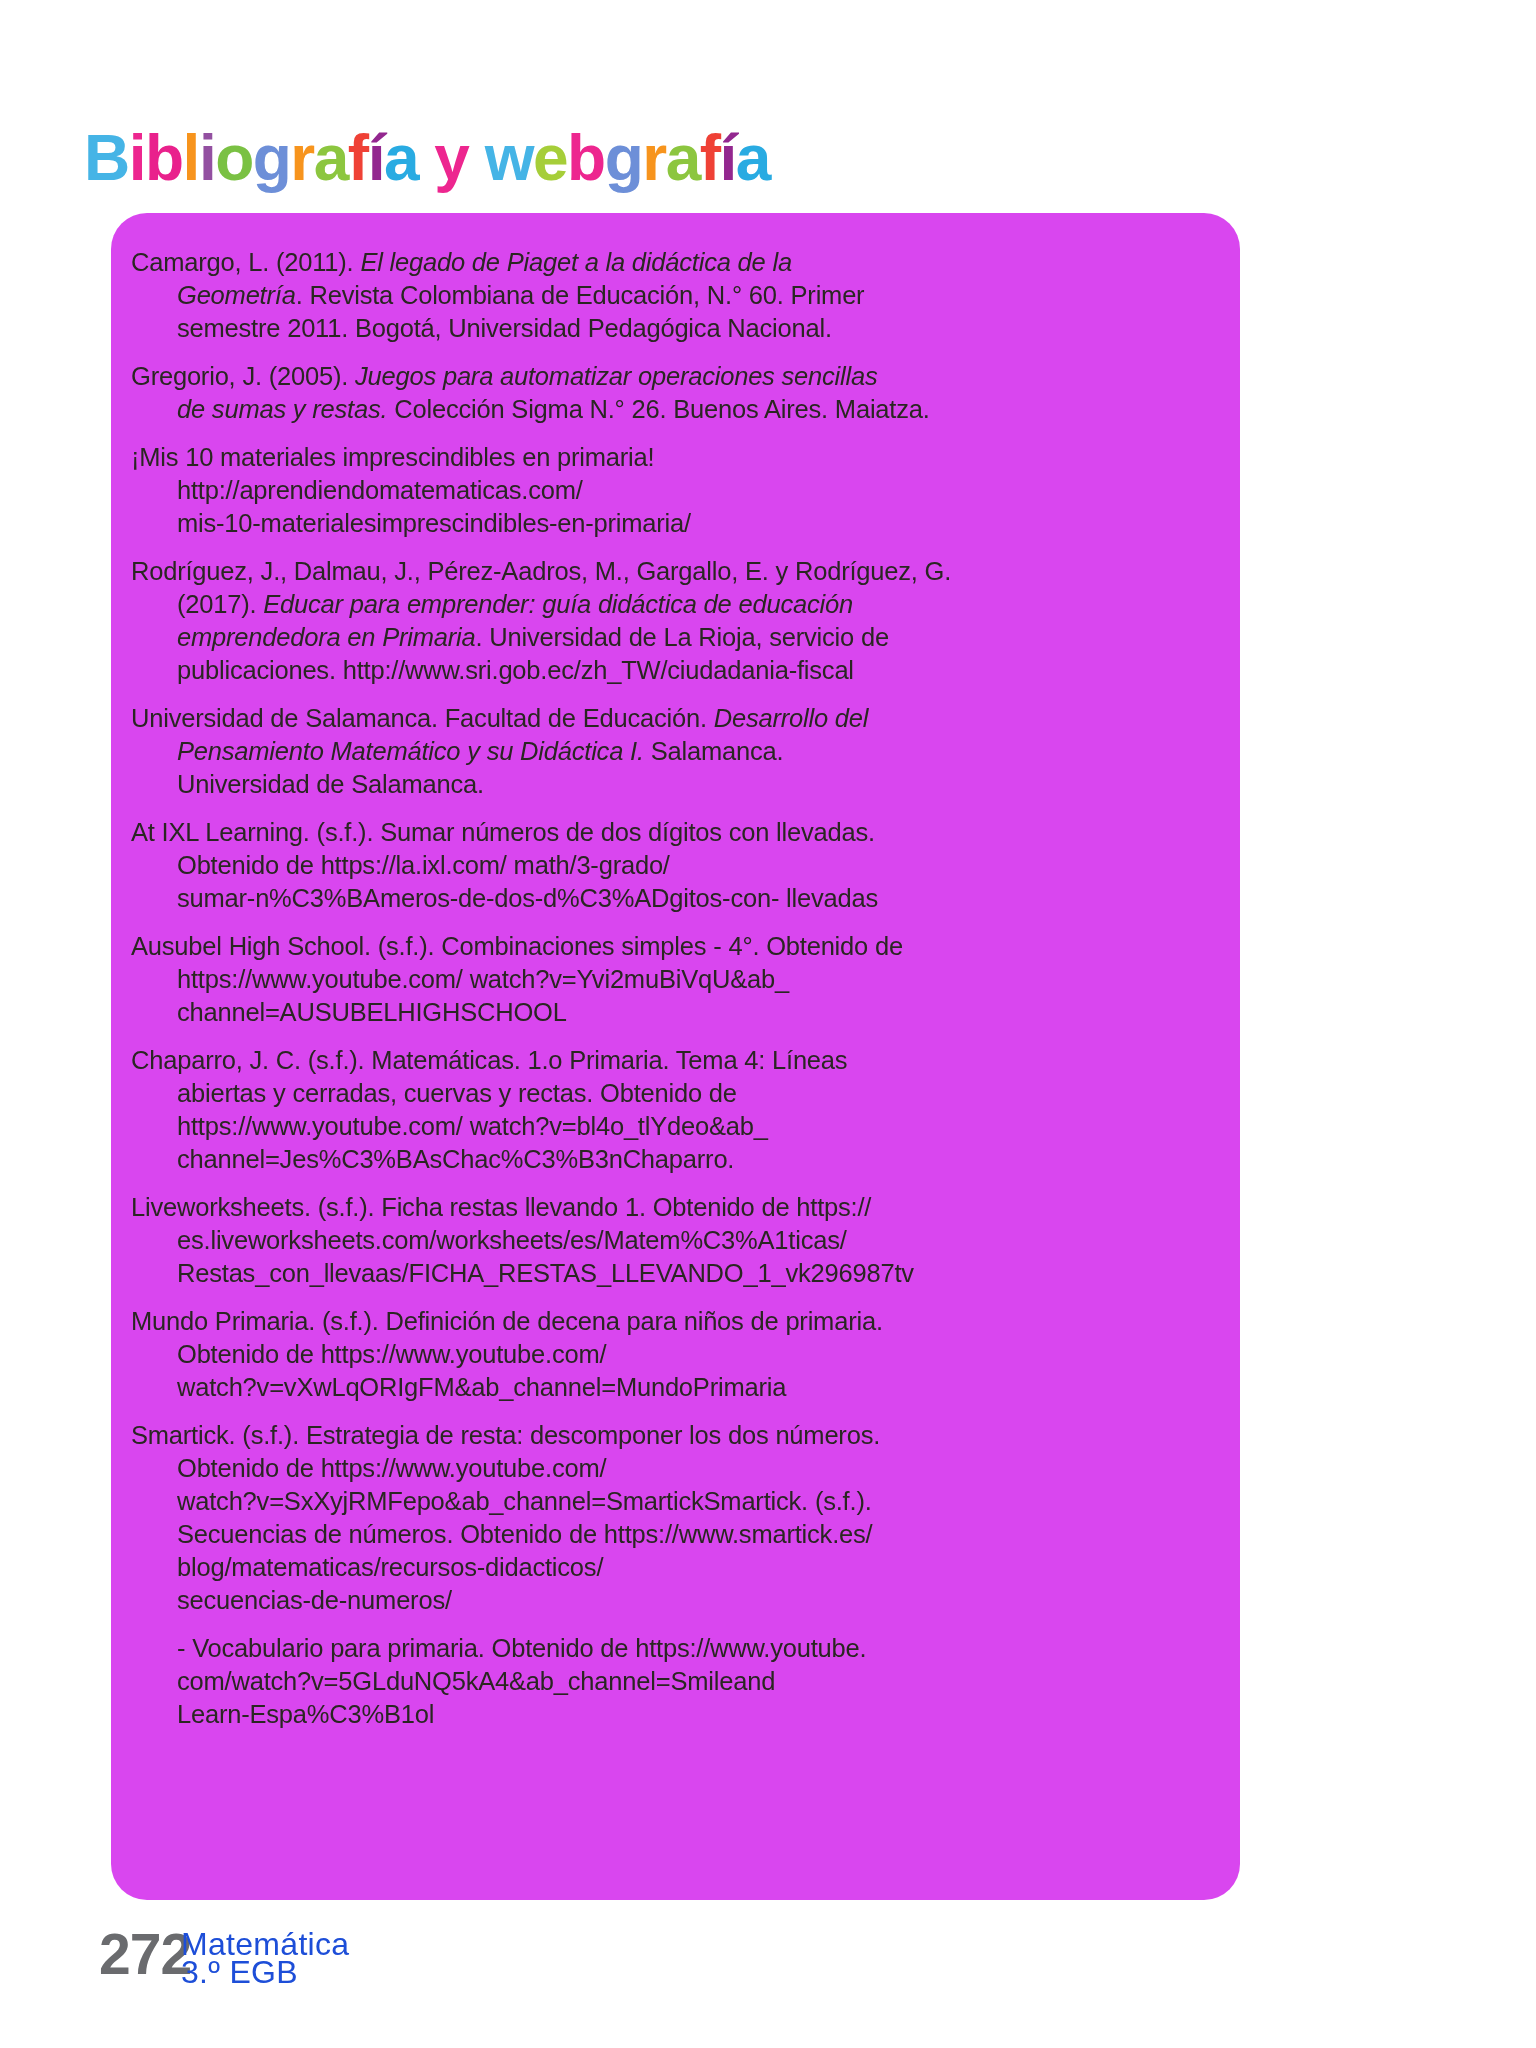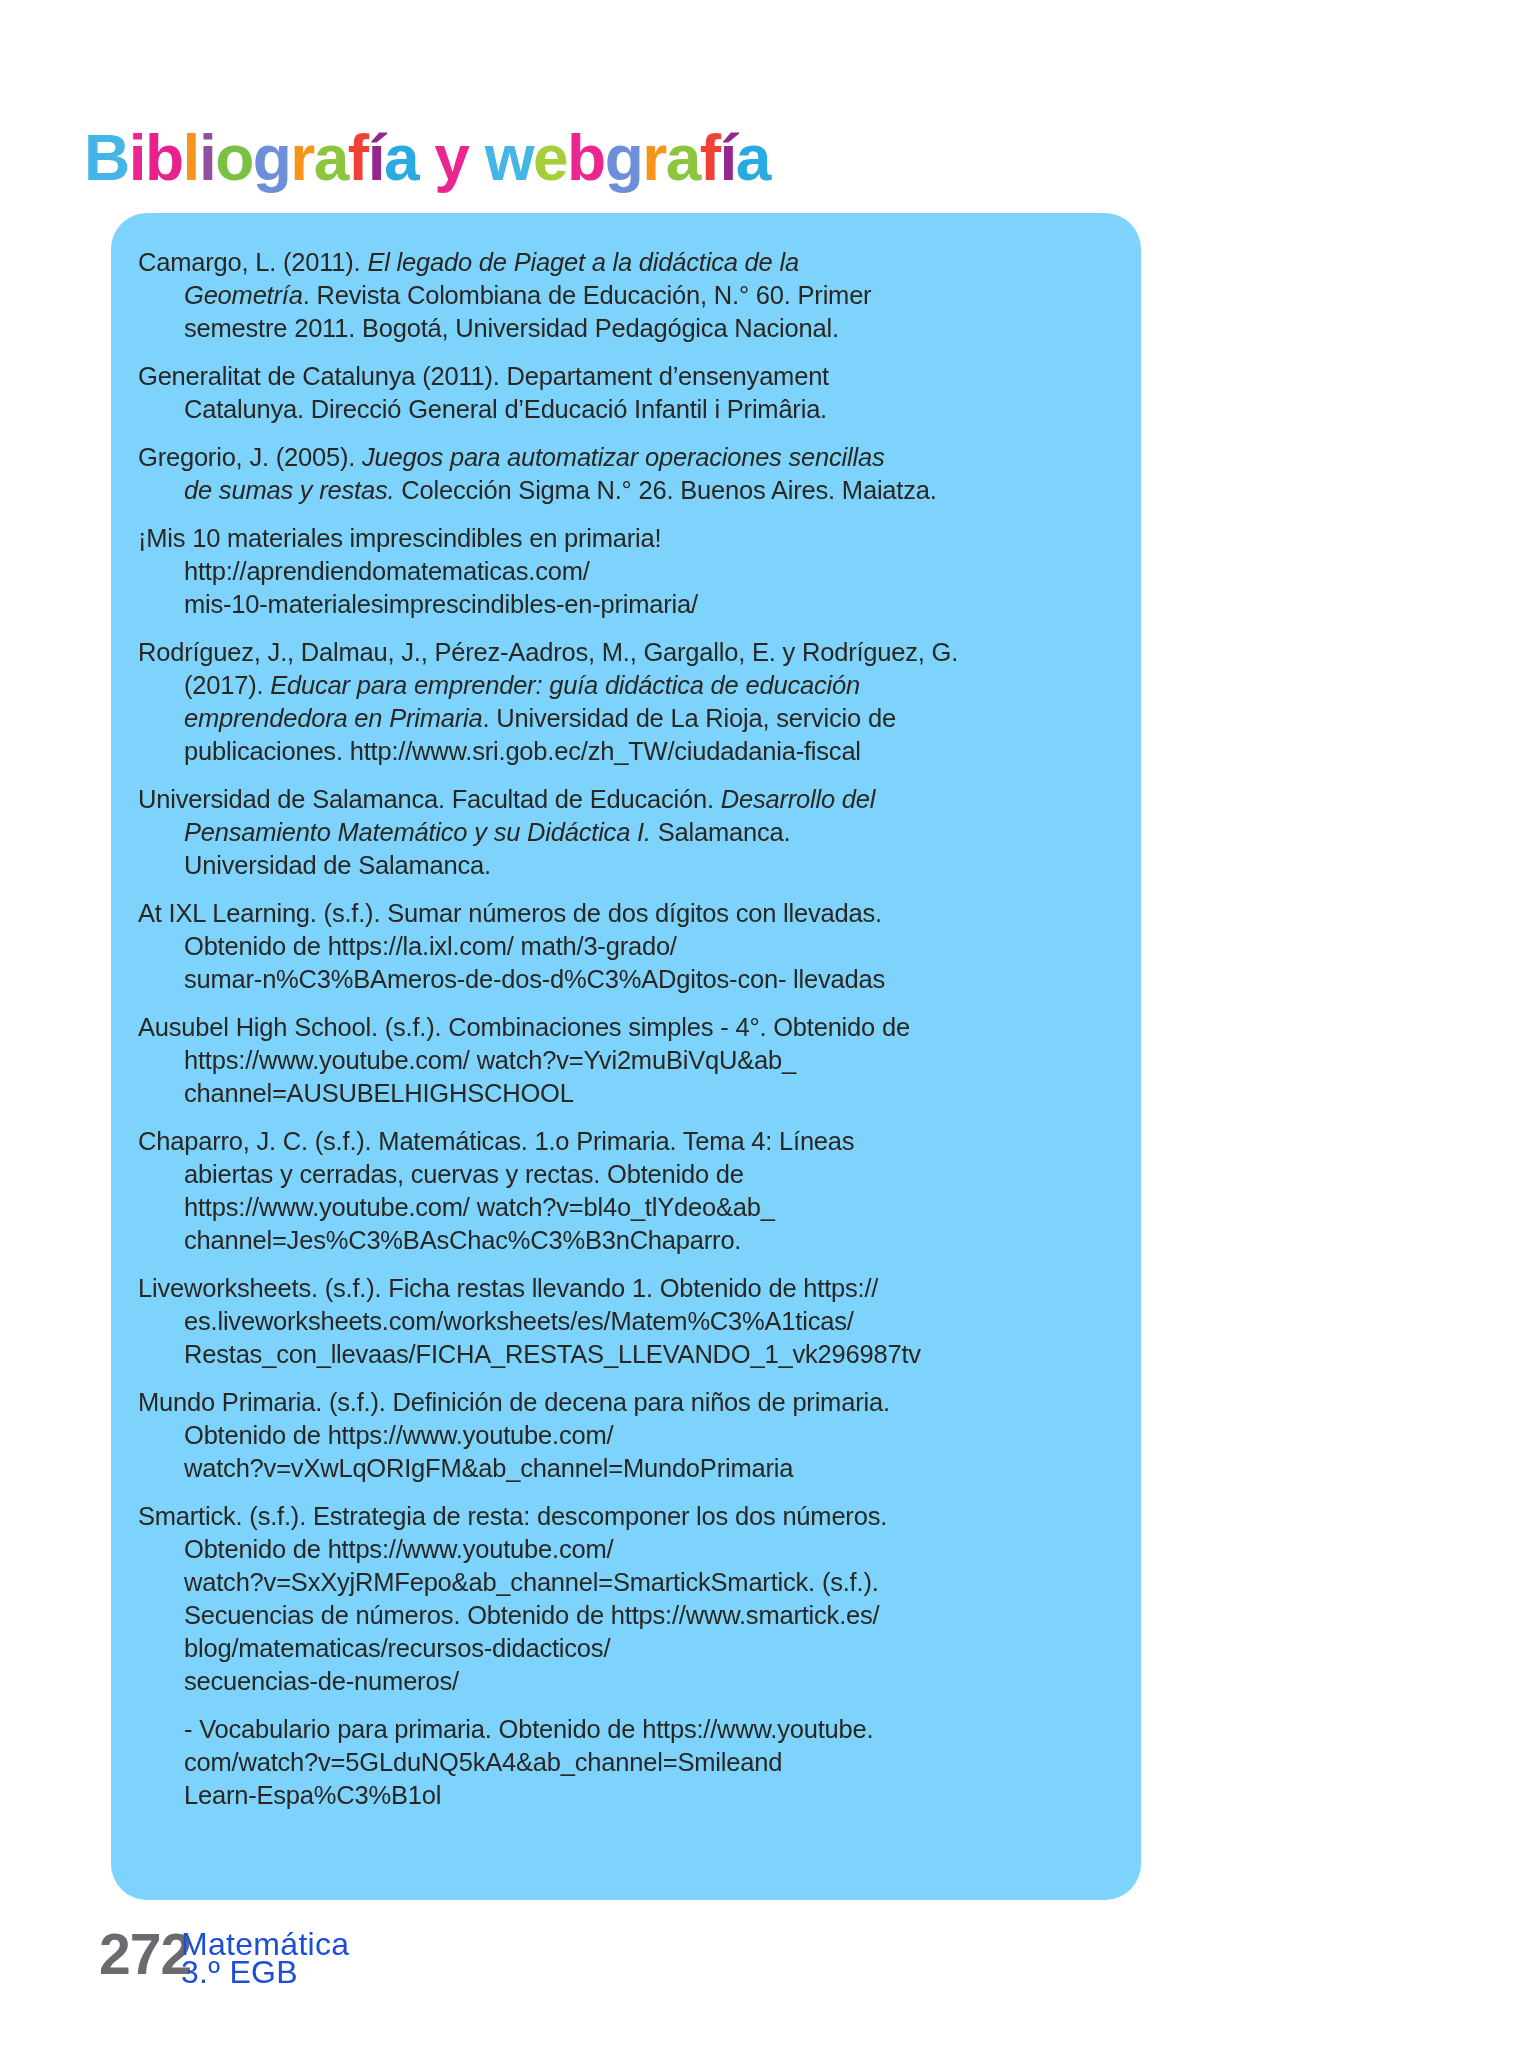--- a/index.html
+++ b/index.html
@@ -15,25 +15,25 @@
     left:84px;top:79px;
     font-size:64px;
     font-weight:700;
     letter-spacing:-1.5px;
     line-height:72px;
     white-space:pre;
   }
   .panel{
     position:absolute;
     left:111px;top:213px;
-    width:1030px;height:1687px;
-    background:#7dd3fc;
+    width:1129px;height:1687px;
+    background:#d946ef;
     border-radius:36px;
     box-sizing:border-box;
-    padding:33px 24px 0 27px;
+    padding:33px 24px 0 20px;
   }
   .entry{
     font-size:25.5px;
     line-height:33px;
     letter-spacing:-0.2px;
     color:#2A2622;
     margin-bottom:15px;
   }
   .entry .line{white-space:nowrap;}
   .entry .line.cont{margin-left:46px;}
@@ -58,24 +58,20 @@
 </head>
 <body>
 
 <h1 class="page-title"><span style="color: rgb(69, 180, 230);">B</span><span style="color: rgb(237, 38, 143);">i</span><span style="color: rgb(233, 33, 140);">b</span><span style="color: rgb(247, 148, 29);">l</span><span style="color: rgb(147, 80, 161);">i</span><span style="color: rgb(122, 193, 67);">o</span><span style="color: rgb(109, 143, 216);">g</span><span style="color: rgb(247, 148, 29);">r</span><span style="color: rgb(140, 198, 63);">a</span><span style="color: rgb(239, 65, 54);">f</span><span style="color: rgb(147, 39, 143);">í</span><span style="color: rgb(41, 171, 226);">a</span><span> </span><span style="color: rgb(237, 38, 143);">y</span><span> </span><span style="color: rgb(69, 180, 230);">w</span><span style="color: rgb(166, 206, 57);">e</span><span style="color: rgb(237, 38, 143);">b</span><span style="color: rgb(109, 143, 216);">g</span><span style="color: rgb(247, 148, 29);">r</span><span style="color: rgb(140, 198, 63);">a</span><span style="color: rgb(239, 65, 54);">f</span><span style="color: rgb(147, 39, 143);">í</span><span style="color: rgb(41, 171, 226);">a</span></h1>
 
 <div class="panel">
     <div class="entry">
       <div class="line"><span>Camargo, L. (2011). </span><span class="it">El legado de Piaget a la didáctica de la</span></div>
       <div class="line cont"><span class="it">Geometría</span><span>. Revista Colombiana de Educación, N.° 60. Primer</span></div>
       <div class="line cont"><span>semestre 2011. Bogotá, Universidad Pedagógica Nacional.</span></div>
-    </div>
-    <div class="entry">
-      <div class="line"><span>Generalitat de Catalunya (2011). Departament d’ensenyament</span></div>
-      <div class="line cont"><span>Catalunya. Direcció General d’Educació Infantil i Primâria.</span></div>
     </div>
     <div class="entry">
       <div class="line"><span>Gregorio, J. (2005). </span><span class="it">Juegos para automatizar operaciones sencillas</span></div>
       <div class="line cont"><span class="it">de sumas y restas.</span><span> Colección Sigma N.° 26. Buenos Aires. Maiatza.</span></div>
     </div>
     <div class="entry">
       <div class="line"><span>¡Mis 10 materiales imprescindibles en primaria!</span></div>
       <div class="line cont"><span>http://aprendiendomatematicas.com/</span></div>
       <div class="line cont"><span>mis-10-materialesimprescindibles-en-primaria/</span></div>
     </div>

